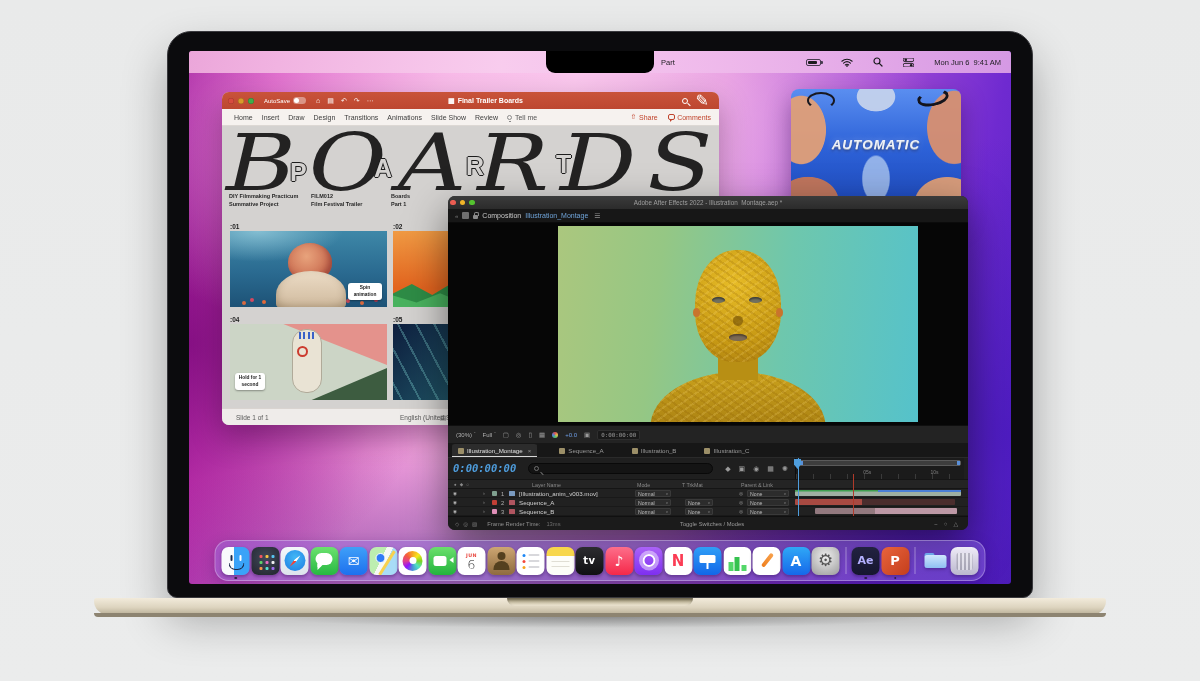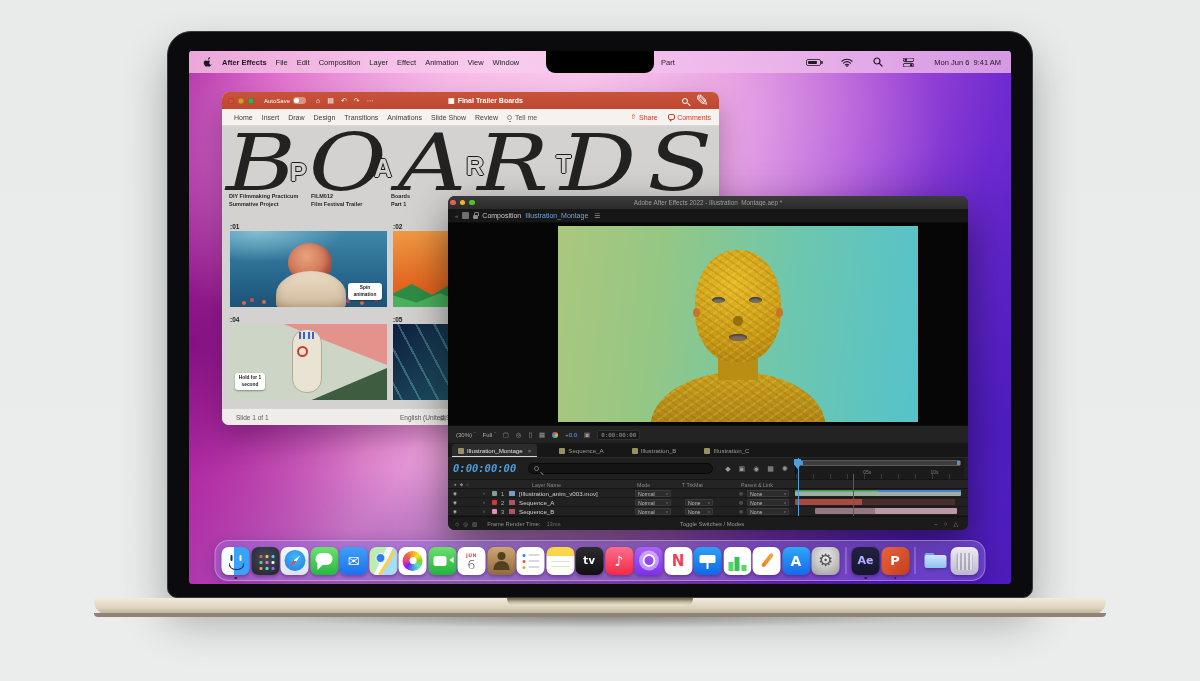--- a/index.html
+++ b/index.html
@@ -299,36 +299,20 @@
 </style>
 </head>
 <body>
 
 <div class="stage">
 
   <div class="lid">
     <div class="display">
 
       <div class="menubar">
-        <div class="mb-left">
-          <span class="mb-ico">
-            <svg width="10" height="12" viewBox="0 0 16 17">
-                <path fill="#1a1a1c" d="M11.4 1.1c-.1.9-.5 1.8-1.1 2.4-.6.7-1.6 1.1-2.4 1-.1-.9.4-1.9 1-2.5.6-.6 1.7-1 2.5-.9zM14 11.2c-.4 1.1-1 2.1-1.7 3-.6.8-1.3 1.7-2.3 1.7-1 0-1.3-.6-2.4-.6s-1.5.6-2.4.6c-1 0-1.8-1-2.4-1.8C1.5 12.2.6 9.5 1.6 7.6c.5-1 1.5-1.6 2.6-1.7.9 0 1.6.6 2.3.6.7 0 1.3-.6 2.4-.6 1 0 2 .5 2.6 1.4-2.3 1.3-1.9 4.5.5 5.9z"></path>
-              </svg>
-          </span>
-          <span class="mb-item mb-app">After Effects</span>
-          <span class="mb-item">File</span>
-          <span class="mb-item">Edit</span>
-          <span class="mb-item">Composition</span>
-          <span class="mb-item">Layer</span>
-          <span class="mb-item">Effect</span>
-          <span class="mb-item">Animation</span>
-          <span class="mb-item">View</span>
-          <span class="mb-item">Window</span>
-        </div>
         <span class="mb-help mb-item">Part</span>
         <div class="mb-right">
           <span class="mb-ico">
               <span class="battery"></span>
             </span>
           <span class="mb-ico">
             <svg width="12" height="9" viewBox="0 0 14 10">
                 <path d="M1 3.5a9 9 0 0 1 12 0M3 5.7a6 6 0 0 1 8 0M5 7.9a3 3 0 0 1 4 0" stroke="#1a1a1c" stroke-width="1.3" fill="none" stroke-linecap="round"></path>
                 <circle cx="7" cy="9" r="1" fill="#1a1a1c"></circle>
               </svg>
@@ -445,20 +429,25 @@
         <div class="ppt-status">
           <span class="st-slide">Slide 1 of 1</span>
           <span class="st-lang">English (United States)</span>
           <span class="st-notes">
             <span>▤</span>
             <span>Notes</span>
           </span>
         </div>
       </div>
 
+      <div class="poster">
+        <div class="squig1"></div>
+        <div class="squig2"></div>
+        <div class="poster-title">AUTOMATIC</div>
+      </div>
 
       <div class="ae">
         <div class="ae-title">
           <div class="traffic">
             <span class="tl-dot" style="background:#eb5d52"></span>
             <span class="tl-dot" style="background:#f0b429"></span>
             <span class="tl-dot" style="background:#54c22f"></span>
           </div>
           <div class="ae-title-text">Adobe After Effects 2022 - Illustration_Montage.aep *</div>
         </div>

